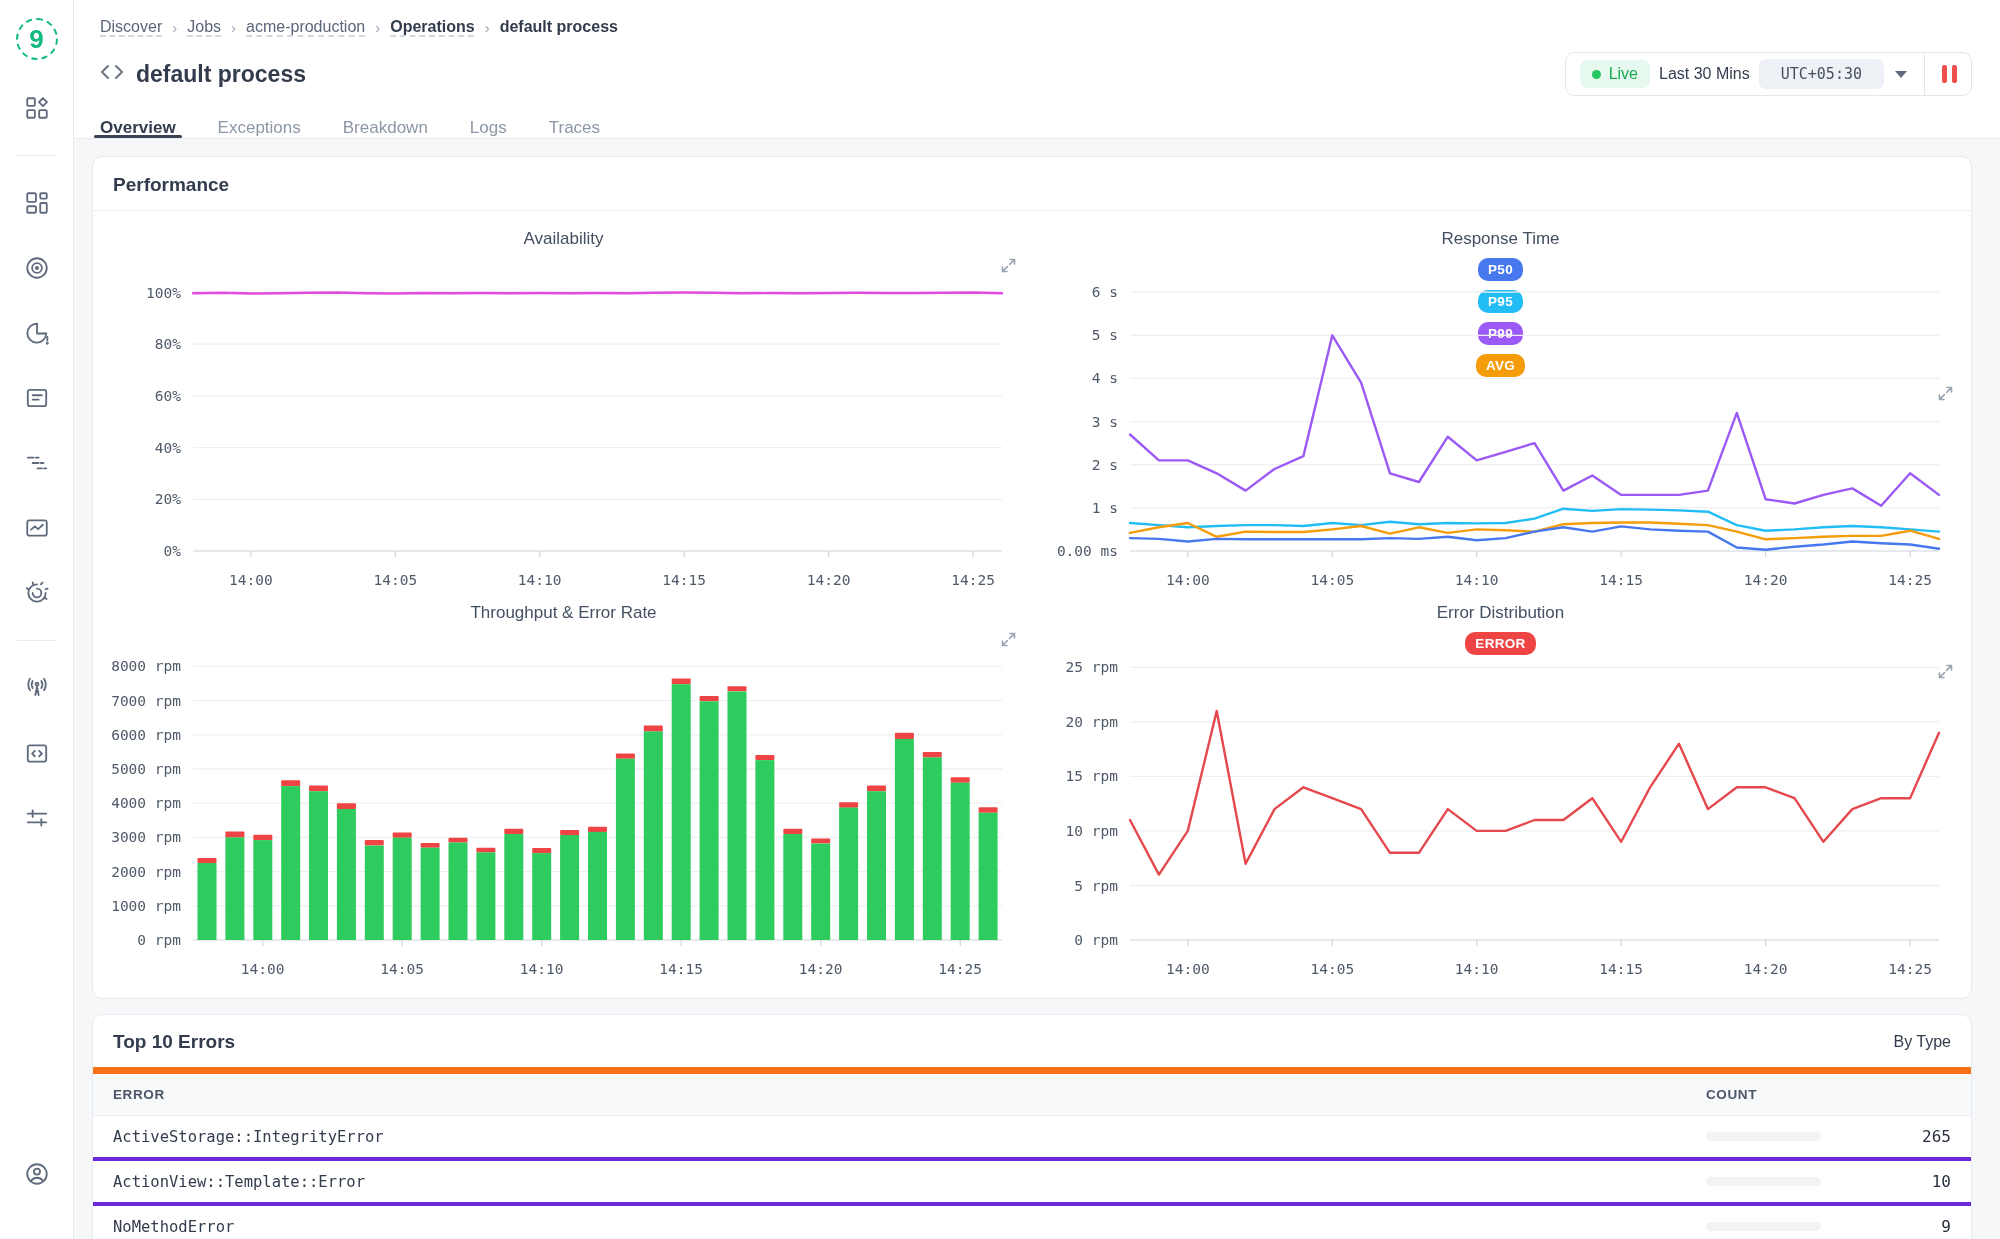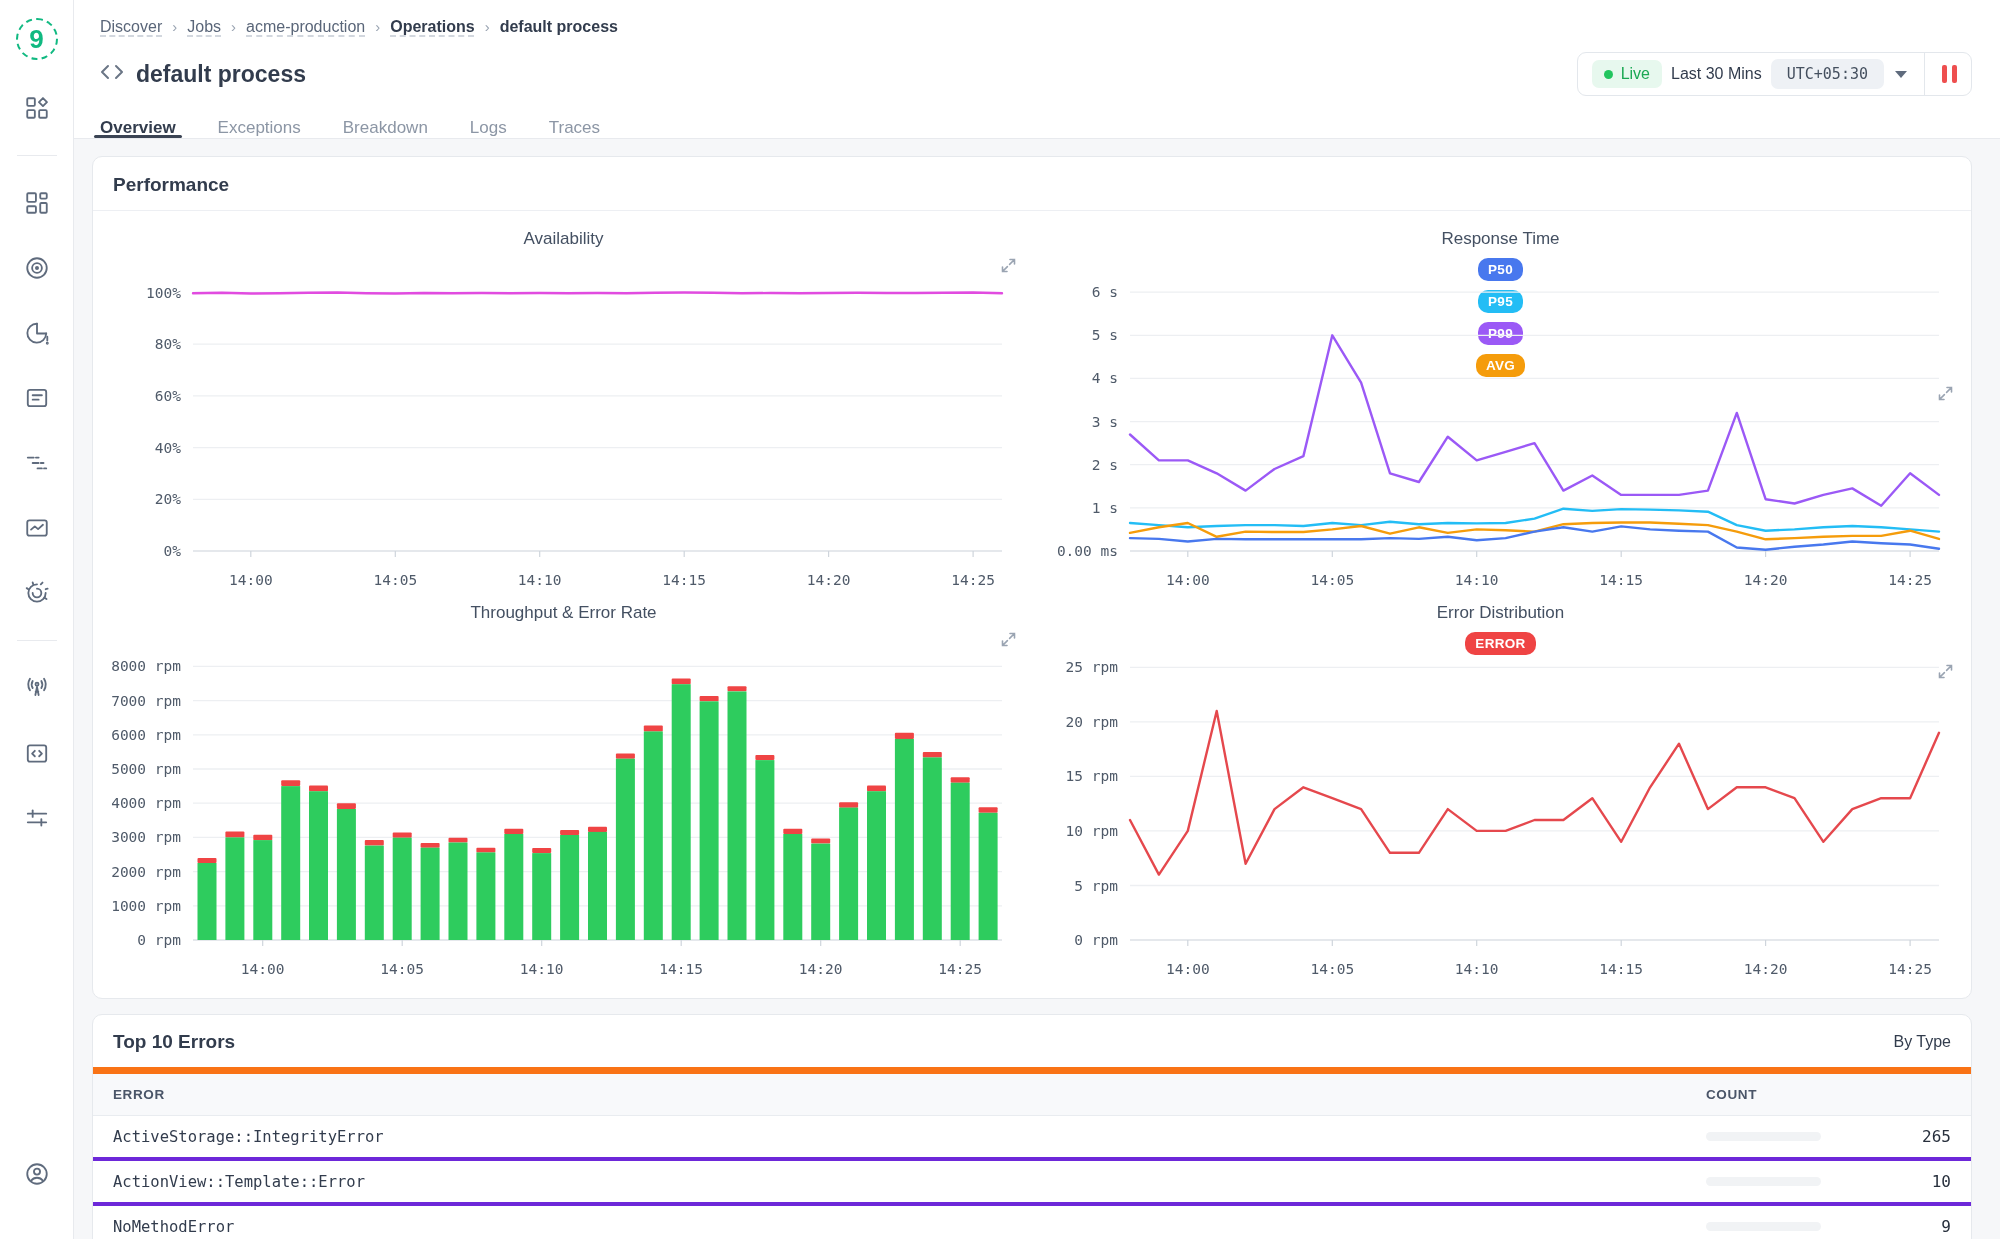--- a/index.html
+++ b/index.html
@@ -16,21 +16,21 @@
   .nav-ic { width:40px; height:40px; display:flex; align-items:center; justify-content:center;
     border-radius:8px; cursor:pointer; margin-bottom:25px; }
   .nav-ic svg { width:26px; height:26px; stroke:#5f6b7d; fill:none; stroke-width:1.7;
     stroke-linecap:round; stroke-linejoin:round; }
   .side-div { width:40px; border-top:1px solid #e8eaee; margin:2px 0 27px; }
   .side-spacer { flex:1; }
 
   
   .main { flex:1; display:flex; flex-direction:column; min-width:0; }
   .topbar { background:#fff; padding:18px 28px 0 26px; }
-  .breadcrumb { display:flex; gap:10px; font-size:16px; color:#5a6679; }
+  .breadcrumb { display:flex; align-items:center; gap:10px; font-size:16px; color:#5a6679; }
   .crumb { text-decoration:underline; text-decoration-style:dashed; text-underline-offset:4px;
     text-decoration-color:#c3cad4; cursor:pointer; }
   .crumb.bold { font-weight:bold; color:#323c4d; }
   .crumb.current { font-weight:bold; color:#323c4d; text-decoration:none; cursor:default; }
   .crumb-sep { color:#9aa4b2; font-size:15px; }
 
   .title-row { display:flex; align-items:center; margin-top:16px; }
   .code-ico svg { width:24px; height:24px; stroke:#6b7686; fill:none; stroke-width:2;
     stroke-linecap:round; stroke-linejoin:round; }
   .page-title { font-size:23px; font-weight:bold; color:#323c4d; margin-left:12px; }
@@ -42,21 +42,21 @@
   .warn-tri { width:0; height:0; border-left:10px solid transparent; border-right:10px solid transparent;
     border-bottom:17px solid #f97316; position:relative; }
   .warn-tri:after { content:""; position:absolute; left:-1.5px; top:5px; width:3px; height:7px; background:#fff; }
   .mono { font-family:"DejaVu Sans Mono", monospace; }
   .notset { font-size:15px; color:#323c4d; }
   .caret { width:0; height:0; border-left:6px solid transparent; border-right:6px solid transparent;
     border-top:7px solid #5f6b7d; margin-left:2px; }
   .live-pill { display:flex; align-items:center; gap:8px; background:#e7f8ee; color:#1aa853;
     border-radius:7px; padding:5px 12px; font-size:16px; }
   .live-dot { width:9px; height:9px; border-radius:50%; background:#22c55e; }
-  .tz-pill { background:#eef1f5; border-radius:7px; padding:6px 16px; font-size:15px; color:#45505f; }
+  .tz-pill { background:#eef1f5; border-radius:7px; padding:6px 22px; font-size:15px; color:#45505f; }
   .ctl-vdiv { width:1px; height:44px; background:#e3e7ec; margin:0 2px 0 8px; }
   .pause-ic { display:flex; gap:5px; padding:0 6px; }
   .pause-ic i { display:block; width:5px; height:18px; background:#ee4f4f; border-radius:2px; }
 
   .tabs { display:flex; gap:42px; margin-top:22px; }
   .tab { font-size:17px; color:#8c96a5; cursor:pointer; position:relative; }
   .tab.active { color:#323c4d; font-weight:bold; }
   .tab.active:after { content:""; position:absolute; left:-6px; right:-6px; bottom:0; height:3px;
     background:#3b4454; border-radius:2px; }
   .topbar-border { border-bottom:1px solid #e8eaee; }

